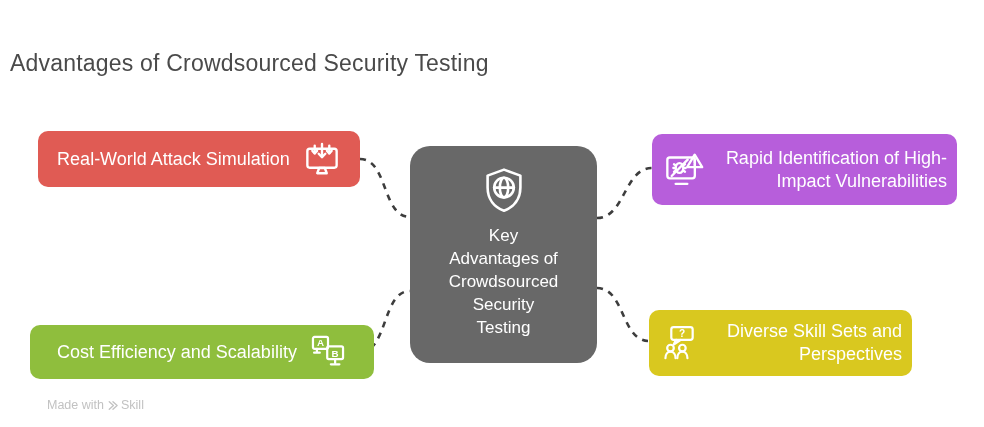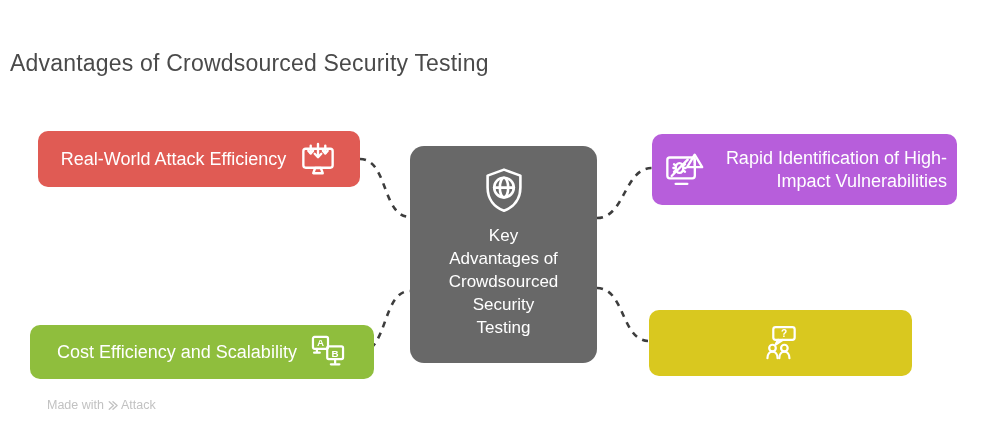--- a/index.html
+++ b/index.html
@@ -21,21 +21,21 @@
   .node .label.nowrap{white-space:nowrap;}
   .node .label.center2{text-align:right;}
   .node-red{left:38px;top:131px;width:322px;height:56px;gap:13px;padding:0 12px;}
   .node-green{left:30px;top:325px;width:344px;height:54px;gap:12px;padding:0 12px;}
   .node-purple{left:652px;top:134px;width:305px;height:71px;gap:10px;padding:0 10px 0 12px;}
   .node-yellow{left:649px;top:310px;width:263px;height:66px;gap:10px;padding:0 10px 0 12px;}
   .node-purple .label{max-width:245px;}
   .node-yellow .label{max-width:205px;}
   .icon svg{display:block;}
   .center-node{
-    position:absolute;left:410px;top:146px;width:187px;height:217px;border-radius:14px;
+    position:absolute;left:410px;top:146px;width:187px;height:217px;border-radius:20px;
     display:flex;flex-direction:column;align-items:center;justify-content:flex-start;
     padding-top:20px;box-sizing:border-box;color:#ffffff;
   }
   .center-node .label{
     margin-top:10px;font-size:17px;line-height:23px;text-align:center;width:118px;
   }
   .watermark{
     position:absolute;left:47px;top:398px;display:flex;align-items:center;gap:2px;
     font-size:12.5px;color:#c2c2c2;
   }
@@ -48,21 +48,21 @@
   <div class="title">Advantages of Crowdsourced Security Testing</div>
 
   <svg class="connector-layer" viewBox="0 0 984 427">
     <path class="connector" d="M360 159 C388 159 382 217 410 217" style="stroke: rgb(61, 61, 61);"></path>
     <path class="connector" d="M360 352 C388 352 382 291 410 291" style="stroke: rgb(61, 61, 61);"></path>
     <path class="connector" d="M597 218 C625 218 624 168 652 168" style="stroke: rgb(61, 61, 61);"></path>
     <path class="connector" d="M597 288 C625 288 621 341 649 341" style="stroke: rgb(61, 61, 61);"></path>
   </svg>
 
   <div class="node node-red" style="background-color: rgb(224, 91, 84);">
-    <span class="label nowrap">Real-World Attack Efficiency</span>
+    <span class="label nowrap">Real-World Attack Simulation</span>
     <span class="icon">
       <svg width="38" height="38" viewBox="0 0 24 24" fill="none" stroke="#ffffff" stroke-width="1.5" stroke-linecap="round" stroke-linejoin="round">
         <rect x="2.75" y="5.5" width="18.5" height="12" rx="1.5"></rect>
         <line x1="12" y1="2.5" x2="12" y2="10.8"></line>
         <polyline points="9.9,8.7 12,10.8 14.1,8.7"></polyline>
         <line x1="7.4" y1="3.6" x2="7.4" y2="8.4"></line>
         <polyline points="5.9,6.9 7.4,8.4 8.9,6.9"></polyline>
         <line x1="16.6" y1="3.6" x2="16.6" y2="8.4"></line>
         <polyline points="15.1,6.9 16.6,8.4 18.1,6.9"></polyline>
         <path d="M9 21 L15 21 L13.8 17.7 L10.2 17.7 Z"></path>
@@ -112,20 +112,21 @@
       <svg width="38" height="38" viewBox="0 0 24 24" fill="none" stroke="#ffffff" stroke-width="1.4" stroke-linecap="round" stroke-linejoin="round">
         <rect x="6.5" y="2" width="13.5" height="8" rx="1.5"></rect>
         <path d="M9.5 10 L8 13 L12.5 10"></path>
         <text x="13.3" y="8.4" font-size="6.4" font-weight="bold" fill="#ffffff" stroke="none" text-anchor="middle" font-family="Liberation Sans, sans-serif">?</text>
         <circle cx="6" cy="15.2" r="2.1"></circle>
         <path d="M2.8 21.6 C2.8 19 4.2 17.4 6 17.4 C7.8 17.4 9.2 19 9.2 21.6"></path>
         <circle cx="13.5" cy="15.2" r="2.1"></circle>
         <path d="M10.3 21.6 C10.3 19 11.7 17.4 13.5 17.4 C15.3 17.4 16.7 19 16.7 21.6"></path>
       </svg>
     </span>
+    <span class="label center2">Diverse Skill Sets and Perspectives</span>
   </div>
 
   <div class="center-node" style="background-color: rgb(104, 104, 104);">
     <span class="icon">
       <svg width="48" height="48" viewBox="0 0 24 24" fill="none" stroke="#ffffff" stroke-width="1.3" stroke-linecap="round" stroke-linejoin="round">
         <path d="M12 1.8 L20.2 4.8 V10.8 C20.2 16.6 16.9 20.6 12 22.4 C7.1 20.6 3.8 16.6 3.8 10.8 V4.8 Z"></path>
         <circle cx="12" cy="10.8" r="4.9"></circle>
         <ellipse cx="12" cy="10.8" rx="2.1" ry="4.9"></ellipse>
         <line x1="7.1" y1="10.8" x2="16.9" y2="10.8"></line>
       </svg>
@@ -134,16 +135,16 @@
   </div>
 
   <div class="watermark">
     <span>Made with</span>
     <span class="icon">
       <svg width="13" height="13" viewBox="0 0 14 14" fill="none" stroke="#c2c2c2" stroke-width="1.4" stroke-linecap="round" stroke-linejoin="round">
         <polyline points="3.5,3 8,7 3.5,11"></polyline>
         <polyline points="7.5,3 12,7 7.5,11"></polyline>
       </svg>
     </span>
-    <span>Attack</span>
+    <span>Skill</span>
   </div>
 
 </div>
 
 </body></html>

